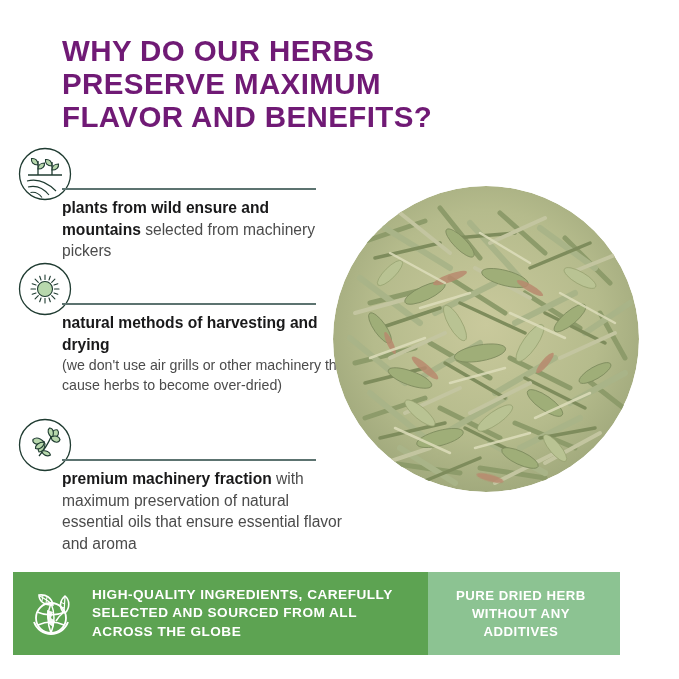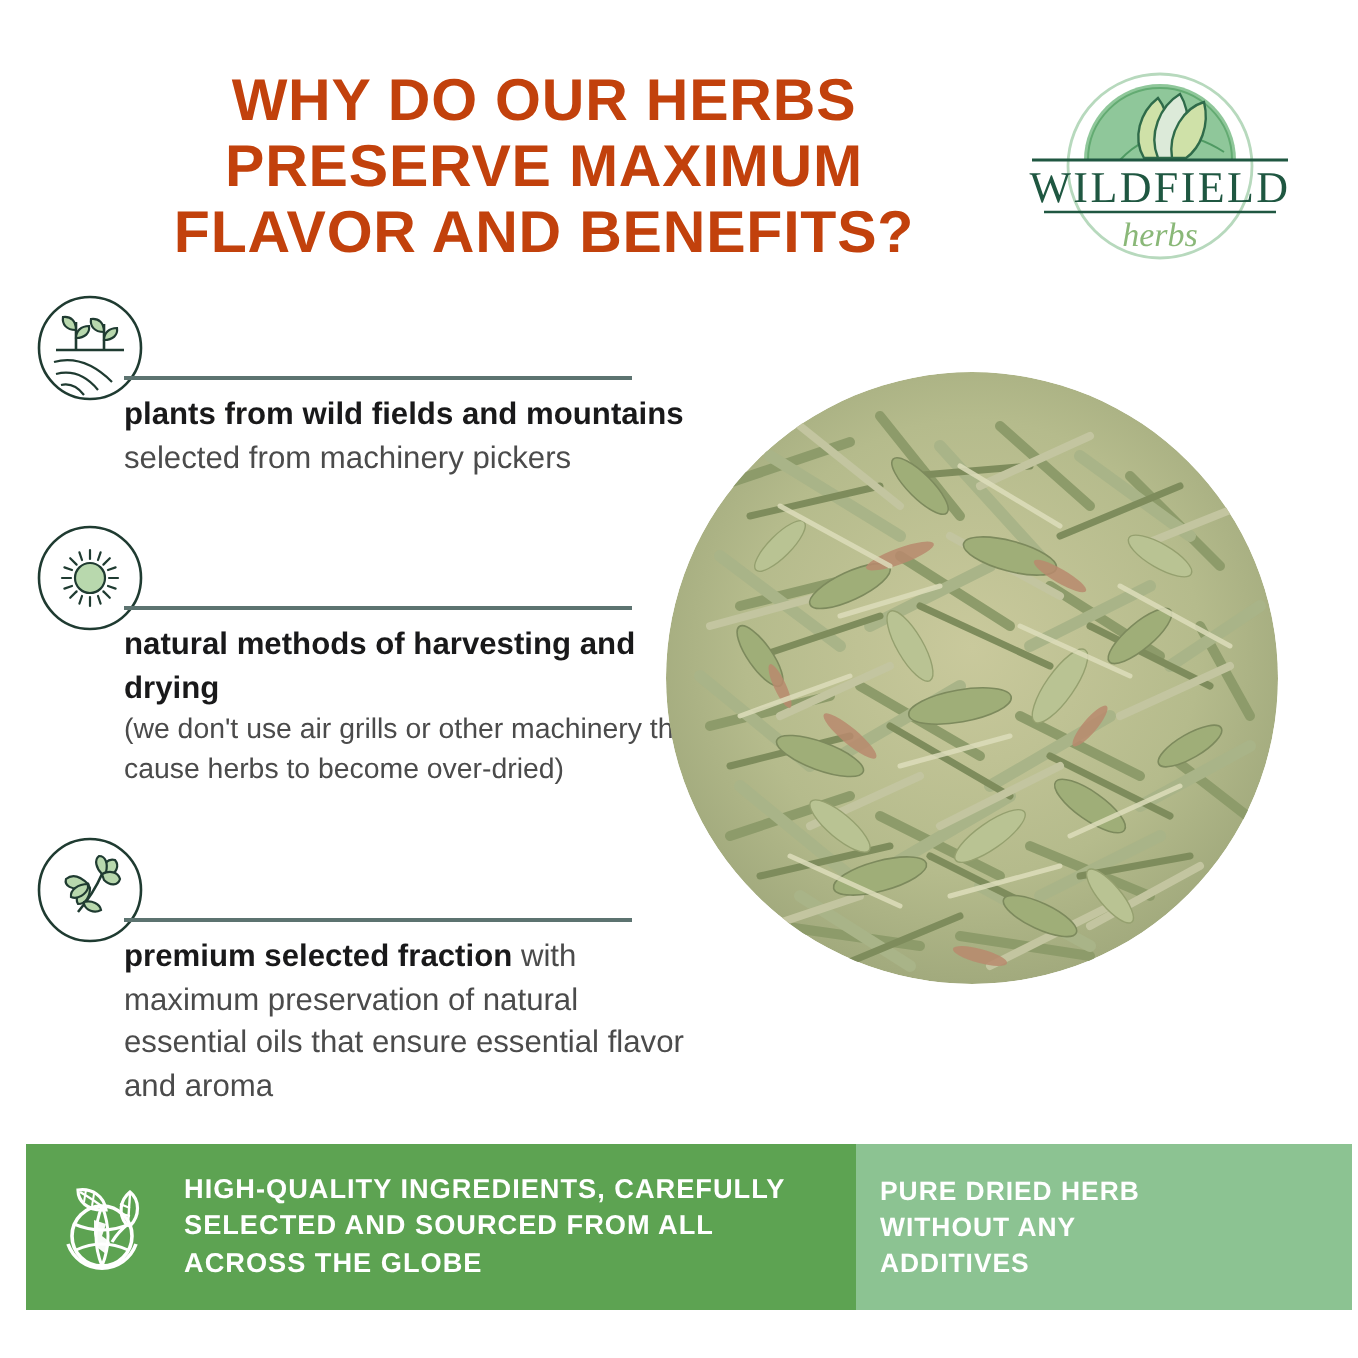--- a/index.html
+++ b/index.html
@@ -21,28 +21,27 @@
     height: 679px;
     background: #ffffff;
   }
 
   
   .headline {
     position: absolute;
     left: 62px;
     top: 34px;
     width: 420px;
-    color: #c2410c;
+    color: #701a75;
     font-size: 29.5px;
     line-height: 33px;
     font-weight: bold;
     letter-spacing: 0.4px;
     text-transform: uppercase;
     white-space: pre-line;
-    text-align: center;
   }
 
   
   .logo {
     position: absolute;
     left: 500px;
     top: 33px;
     width: 160px;
     height: 100px;
   }
@@ -115,25 +114,26 @@
   #banner-left {
     left: 13px;
     width: 432px;
     background: #5da352;
     display: flex;
     align-items: center;
     padding-left: 14px;
   }
   #banner-right {
     left: 428px;
-    width: 248px;
+    width: 192px;
     background: #8cc392;
     display: flex;
     align-items: center;
-    padding-left: 12px;
+    padding-left: 28px;
+    text-align: center;
   }
   .banner-icon {
     width: 52px;
     height: 52px;
     flex: 0 0 52px;
     margin-right: 13px;
   }
   .banner-icon svg { display: block; }
   .banner-text {
     color: #ffffff;
@@ -151,41 +151,20 @@
 </style>
 </head>
 <body>
 
 <div class="page">
 
   <div class="headline">WHY DO OUR HERBS
 PRESERVE MAXIMUM
 FLAVOR AND BENEFITS?</div>
 
-  <div class="logo">
-    <svg width="160" height="100" viewBox="0 0 160 100">
-
-      <circle cx="80" cy="50" r="46" fill="none" stroke="#b7d9bd" stroke-width="1.4"></circle>
-
-      <path d="M42 47 A38 38 0 0 1 118 47 Z" fill="#8fc79a"></path>
-      <path d="M44 47 A36 36 0 0 1 116 47" fill="none" stroke="#63ab72" stroke-width="1"></path>
-      <path d="M60 47 Q82 24 112 43" fill="none" stroke="#4f9a63" stroke-width="1"></path>
-
-      <path d="M72 46 C66 36 70 23 79 16 C86 25 85 38 79 46 Z" fill="#cfe1a8" stroke="#2f6b4a" stroke-width="1.2"></path>
-      <path d="M79 46 C74 34 80 20 90 14 C96 24 95 38 87 46 Z" fill="#dcead9" stroke="#2f6b4a" stroke-width="1.2"></path>
-      <path d="M86 46 C84 33 92 21 102 18 C105 30 100 41 93 46 Z" fill="#cfe1a8" stroke="#2f6b4a" stroke-width="1.2"></path>
-
-      <line x1="16" y1="47" x2="144" y2="47" stroke="#1f5741" stroke-width="1.6"></line>
-      <line x1="22" y1="73" x2="138" y2="73" stroke="#1f5741" stroke-width="1.3"></line>
-
-      <text x="80" y="68" text-anchor="middle" font-family="Liberation Serif, serif" font-size="22" letter-spacing="1.2" fill="#1f5741">WILDFIELD</text>
-
-      <text x="80" y="90" text-anchor="middle" font-family="Liberation Serif, serif" font-size="17" font-style="italic" fill="#8ab878">herbs</text>
-    </svg>
-  </div>
 
   <div class="feature" id="feature-0">
     <div class="feature-icon">
       <svg width="54" height="54" viewBox="0 0 54 54">
         <circle cx="27" cy="27" r="25.5" fill="none" stroke="#1f3b31" stroke-width="1.3"></circle>
 
         <line x1="10" y1="28" x2="44" y2="28" stroke="#1f3b31" stroke-width="1.3"></line>
 
         <path d="M9 34 Q24 30 38 44" fill="none" stroke="#1f3b31" stroke-width="1.1"></path>
         <path d="M10 40 Q22 37 31 48" fill="none" stroke="#1f3b31" stroke-width="1.1"></path>
@@ -195,21 +174,21 @@
         <path d="M20 18 C15 18 13 15 13.5 11.5 C17.5 11 20 13.5 20 18 Z" fill="#b8d8ad" stroke="#1f3b31" stroke-width="1.1"></path>
         <path d="M20 22 C24.5 22 27 19.5 26.5 16 C22.5 16 20 18.5 20 22 Z" fill="#b8d8ad" stroke="#1f3b31" stroke-width="1.1"></path>
 
         <line x1="34" y1="28" x2="34" y2="15" stroke="#1f3b31" stroke-width="1.3"></line>
         <path d="M34 19 C29 19 27 16 27.5 12.5 C31.5 12 34 14.5 34 19 Z" fill="#b8d8ad" stroke="#1f3b31" stroke-width="1.1"></path>
         <path d="M34 23 C38.5 23 41 20.5 40.5 17 C36.5 17 34 19.5 34 23 Z" fill="#b8d8ad" stroke="#1f3b31" stroke-width="1.1"></path>
       </svg>
     </div>
     <div class="feature-rule"></div>
     <div class="feature-text">
-      <b>plants from wild fields and mountains </b><span>selected from machinery pickers</span>
+      <b>plants from wild ensure and mountains </b><span>selected from machinery pickers</span>
     </div>
   </div>
 
   <div class="feature" id="feature-1">
     <div class="feature-icon">
       <svg width="54" height="54" viewBox="0 0 54 54">
         <circle cx="27" cy="27" r="25.5" fill="none" stroke="#1f3b31" stroke-width="1.3"></circle>
         <circle cx="27" cy="27" r="7.5" fill="#b8d8ad" stroke="#1f3b31" stroke-width="1.1"></circle>
         <g stroke="#1f3b31" stroke-width="1.1" stroke-linecap="round">
           <line x1="27" y1="13" x2="27" y2="17.5"></line>
@@ -250,21 +229,21 @@
 
         <path d="M26 24 C22 20 18 19 15 21.5 C14 25 18 27 23 26 Z" fill="#b8d8ad" stroke="#1f3b31" stroke-width="1.1"></path>
         <path d="M26 24 C22 27 19 31 21 34 C25 34 27 30 27 26 Z" fill="#b8d8ad" stroke="#1f3b31" stroke-width="1.1"></path>
         <path d="M26 24 C21 24 17 27 17.5 30.5 C21 32 25 29 26 26 Z" fill="#b8d8ad" stroke="#1f3b31" stroke-width="1.1"></path>
 
         <path d="M24 33 C28 32 32 34 32.5 37 C29 39 25 37 24 34 Z" fill="#b8d8ad" stroke="#1f3b31" stroke-width="1.1"></path>
       </svg>
     </div>
     <div class="feature-rule"></div>
     <div class="feature-text">
-      <b>premium selected fraction </b><span>with maximum preservation of natural essential oils that ensure essential flavor and aroma</span>
+      <b>premium machinery fraction </b><span>with maximum preservation of natural essential oils that ensure essential flavor and aroma</span>
     </div>
   </div>
 
   <div class="herb-photo">
     <svg width="312" height="312" viewBox="0 0 312 312">
       <defs>
         <clipPath id="herbclip">
             <circle cx="156" cy="156" r="153"></circle>
           </clipPath>
         <radialGradient id="herbbg" cx="50%" cy="45%" r="62%">

